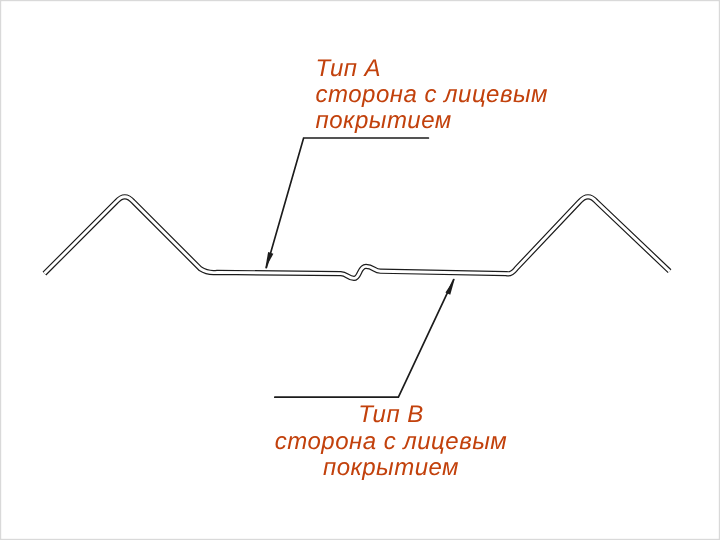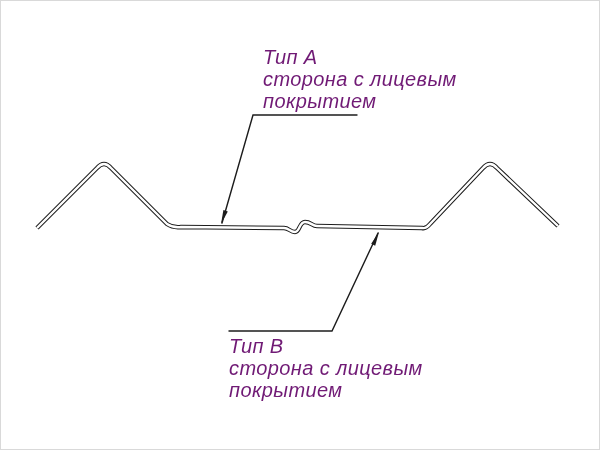--- a/index.html
+++ b/index.html
@@ -42,29 +42,29 @@
     stroke: #1c1c1c;
     stroke-width: 1.4;
     stroke-linecap: round;
   }
   .arrowhead {
     fill: #1c1c1c;
     stroke: none;
   }
   .anno {
     position: absolute;
-    color: #701a75;
+    color: #c2410c;
     font-style: italic;
     font-size: 20px;
     line-height: 22px;
     letter-spacing: 0.4px;
     white-space: nowrap;
   }
   .anno-a { left: 262px; top: 45px; }
-  .anno-b { left: 228px; top: 334px; }
+  .anno-b { left: 228px; top: 334px; text-align: center; }
 </style>
 </head>
 <body>
 
 <div class="stage">
 
   <svg width="600" height="450" viewBox="0 0 600 450">
 
     <path class="sheet-outer" d="M 36 227
              L 96 167

